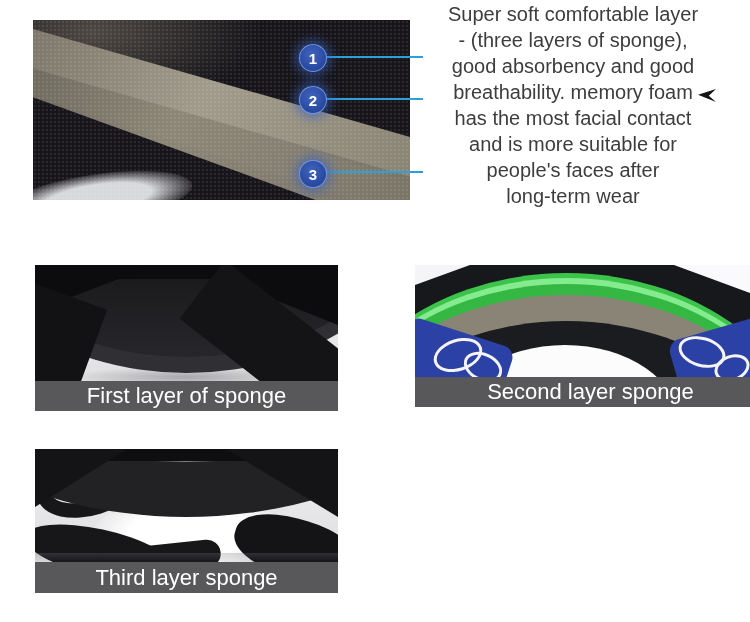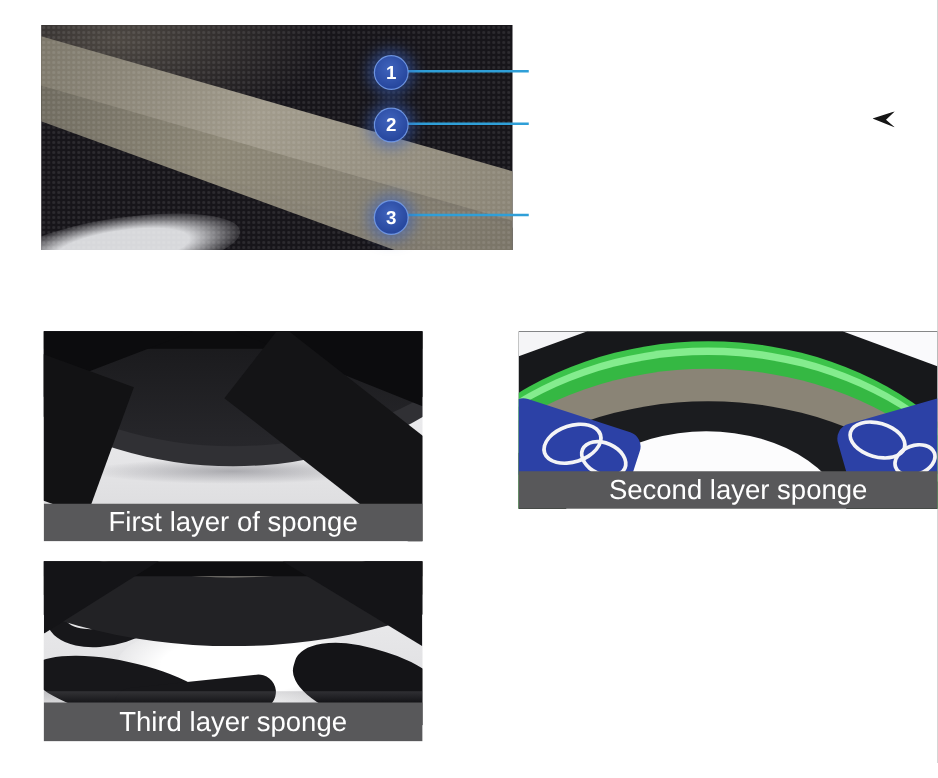--- a/index.html
+++ b/index.html
@@ -39,21 +39,21 @@
 
   
   .description{position:absolute;left:420px;top:1px;width:306px;
                font-size:20px;line-height:26px;color:#3d3d3d;
                text-align:center;white-space:pre-line;}
   .cursor{position:absolute;left:698px;top:89px;width:18px;height:13px;background:#151515;
           clip-path:polygon(0 45%, 100% 0, 60% 52%, 100% 100%);z-index:6;}
 
   
   .card{position:absolute;overflow:hidden;}
-  .card-first{left:35px;top:265px;width:303px;height:168px;
+  .card-first{left:35px;top:265px;width:303px;height:146px;
               background:linear-gradient(180deg,#f4f4f6,#e7e7e9 55%,#d9d9db);}
   .card-second{left:415px;top:265px;width:303px;height:142px;background:#17181b;padding-left:48px;}
   .card-third{left:35px;top:449px;width:303px;height:144px;
               background:linear-gradient(180deg,#f0f0f2,#e2e2e4 60%,#c9c9cb);}
   .caption{position:absolute;left:0;bottom:0;width:100%;height:30px;background:#58585a;
            color:#ffffff;font-size:22px;line-height:30px;text-align:center;z-index:9;}
   .card-third .caption{height:31px;line-height:31px;margin-top:32px;}
 
   
   .c1-topbar{position:absolute;left:0;top:0;width:100%;height:14px;background:#0c0c0e;}
@@ -137,20 +137,28 @@
   <div class="marker marker-1">
     <span>1</span>
   </div>
   <div class="marker marker-2">
     <span>2</span>
   </div>
   <div class="marker marker-3">
     <span>3</span>
   </div>
 
+  <div class="description">Super soft comfortable layer
+- (three layers of sponge),
+good absorbency and good
+breathability. memory foam
+has the most facial contact
+and is more suitable for
+people's faces after
+long-term wear</div>
   <div class="cursor"></div>
 
   <figure class="card card-first" style="margin:0">
     <div class="c1-shadow"></div>
     <div class="c1-foam-lower"></div>
     <div class="c1-foam"></div>
     <div class="c1-topbar"></div>
     <div class="c1-wedgeL"></div>
     <div class="c1-wedgeR"></div>
     <div class="c1-left-sweep"></div>

